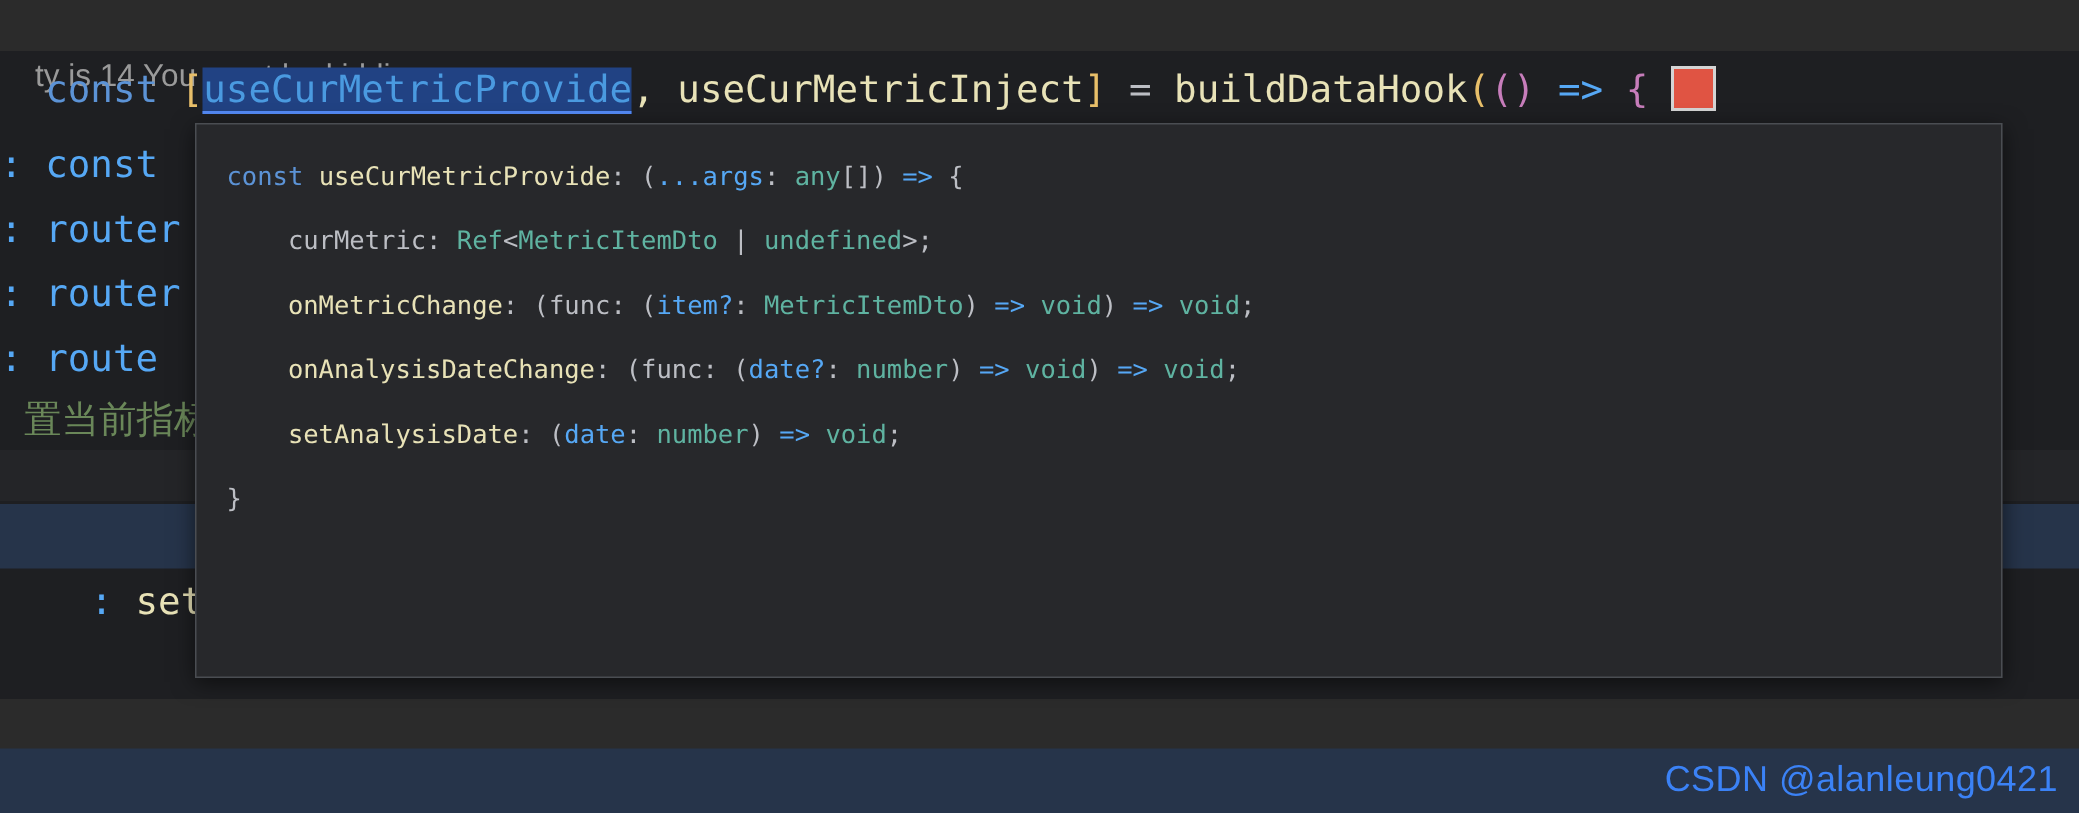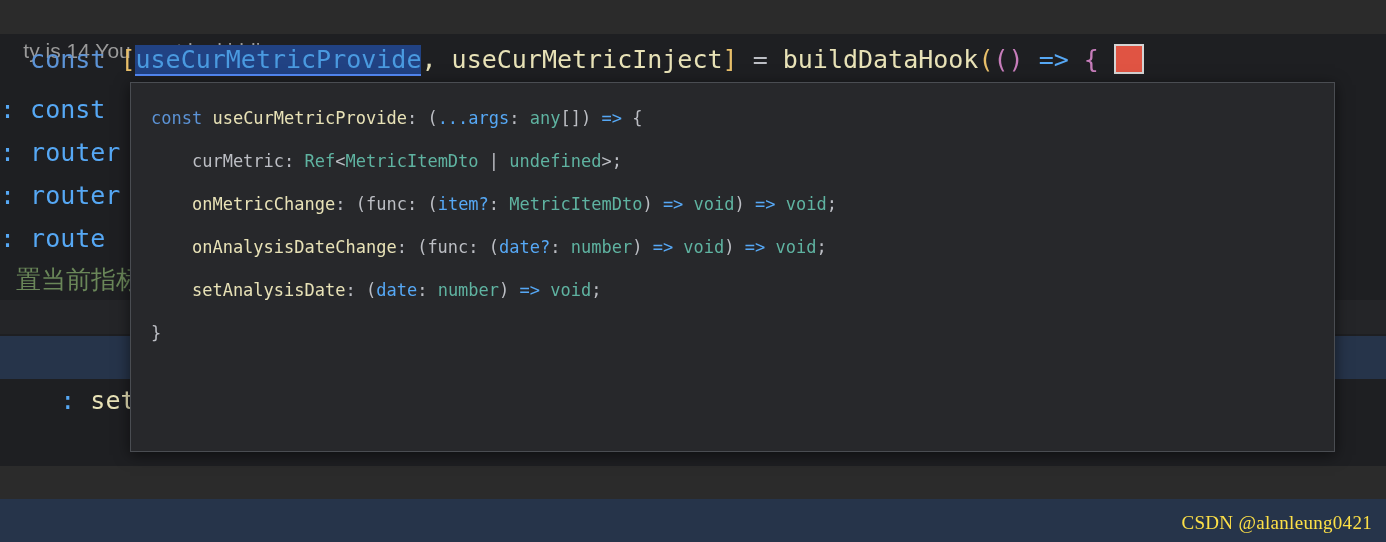--- a/index.html
+++ b/index.html
@@ -75,23 +75,23 @@
     vertical-align: middle;
     position: relative;
     top: -2px;
   }
 
   
   .watermark {
     position: absolute;
     right: 14px;
     bottom: 8px;
-    font-family: Liberation Serif, serif;
-    font-size: 19px;
-    color: #fde047;
+    font-family: Liberation Sans, sans-serif;
+    font-size: 24px;
+    color: #3b82f6;
     letter-spacing: 0.3px;
   }
 
   
   #tooltip {
     position: absolute;
     left: 130px;
     top: 82px;
     width: 1205px;
     height: 370px;

